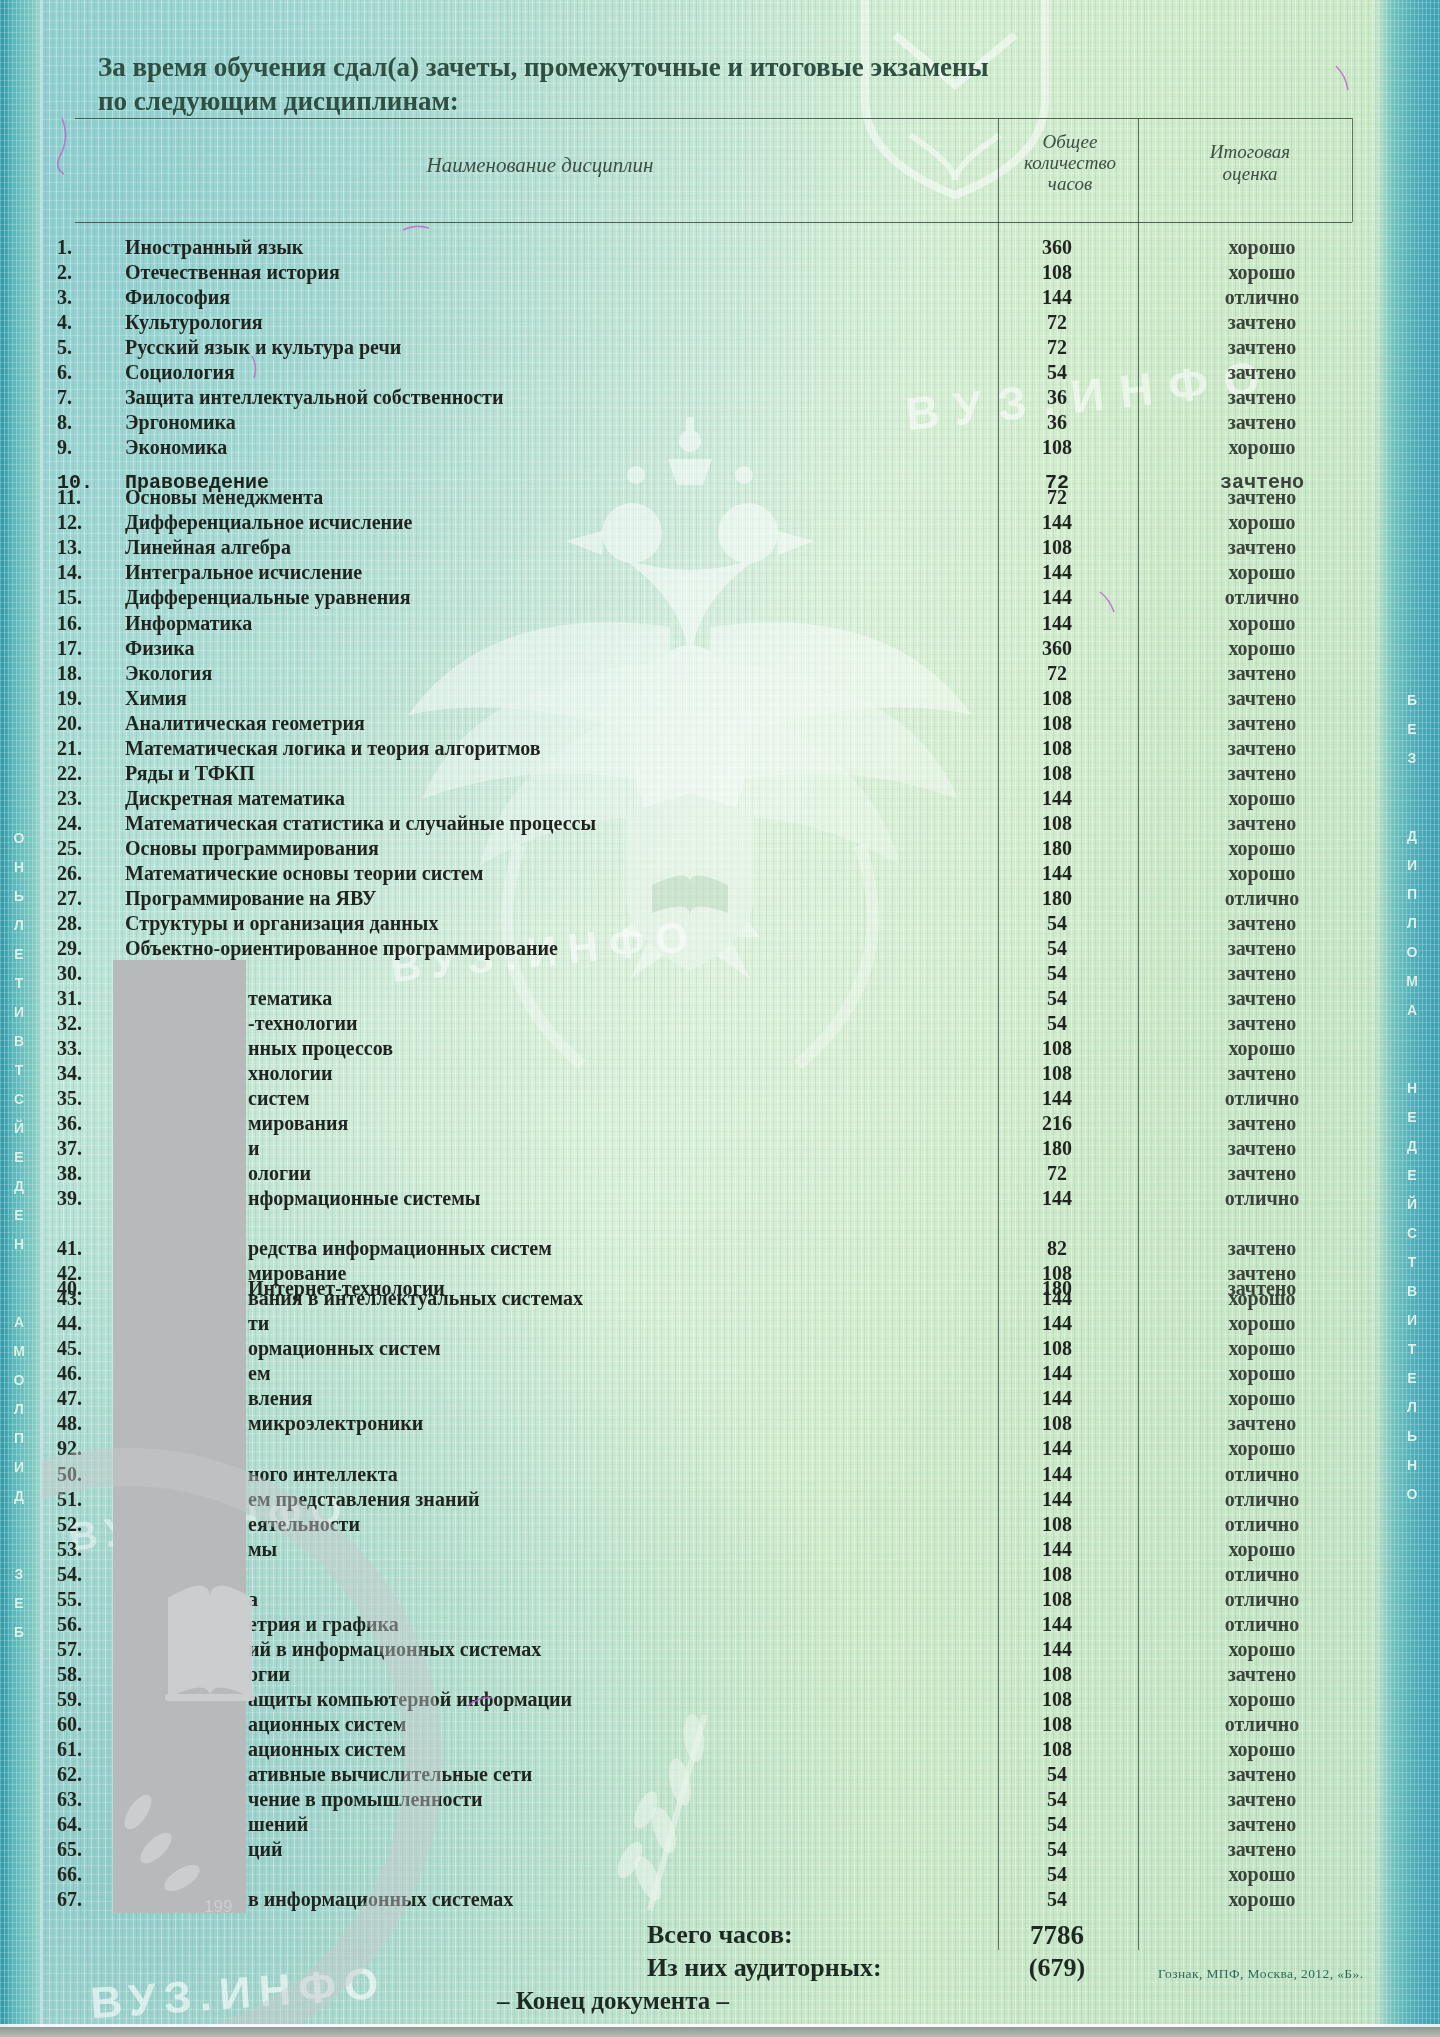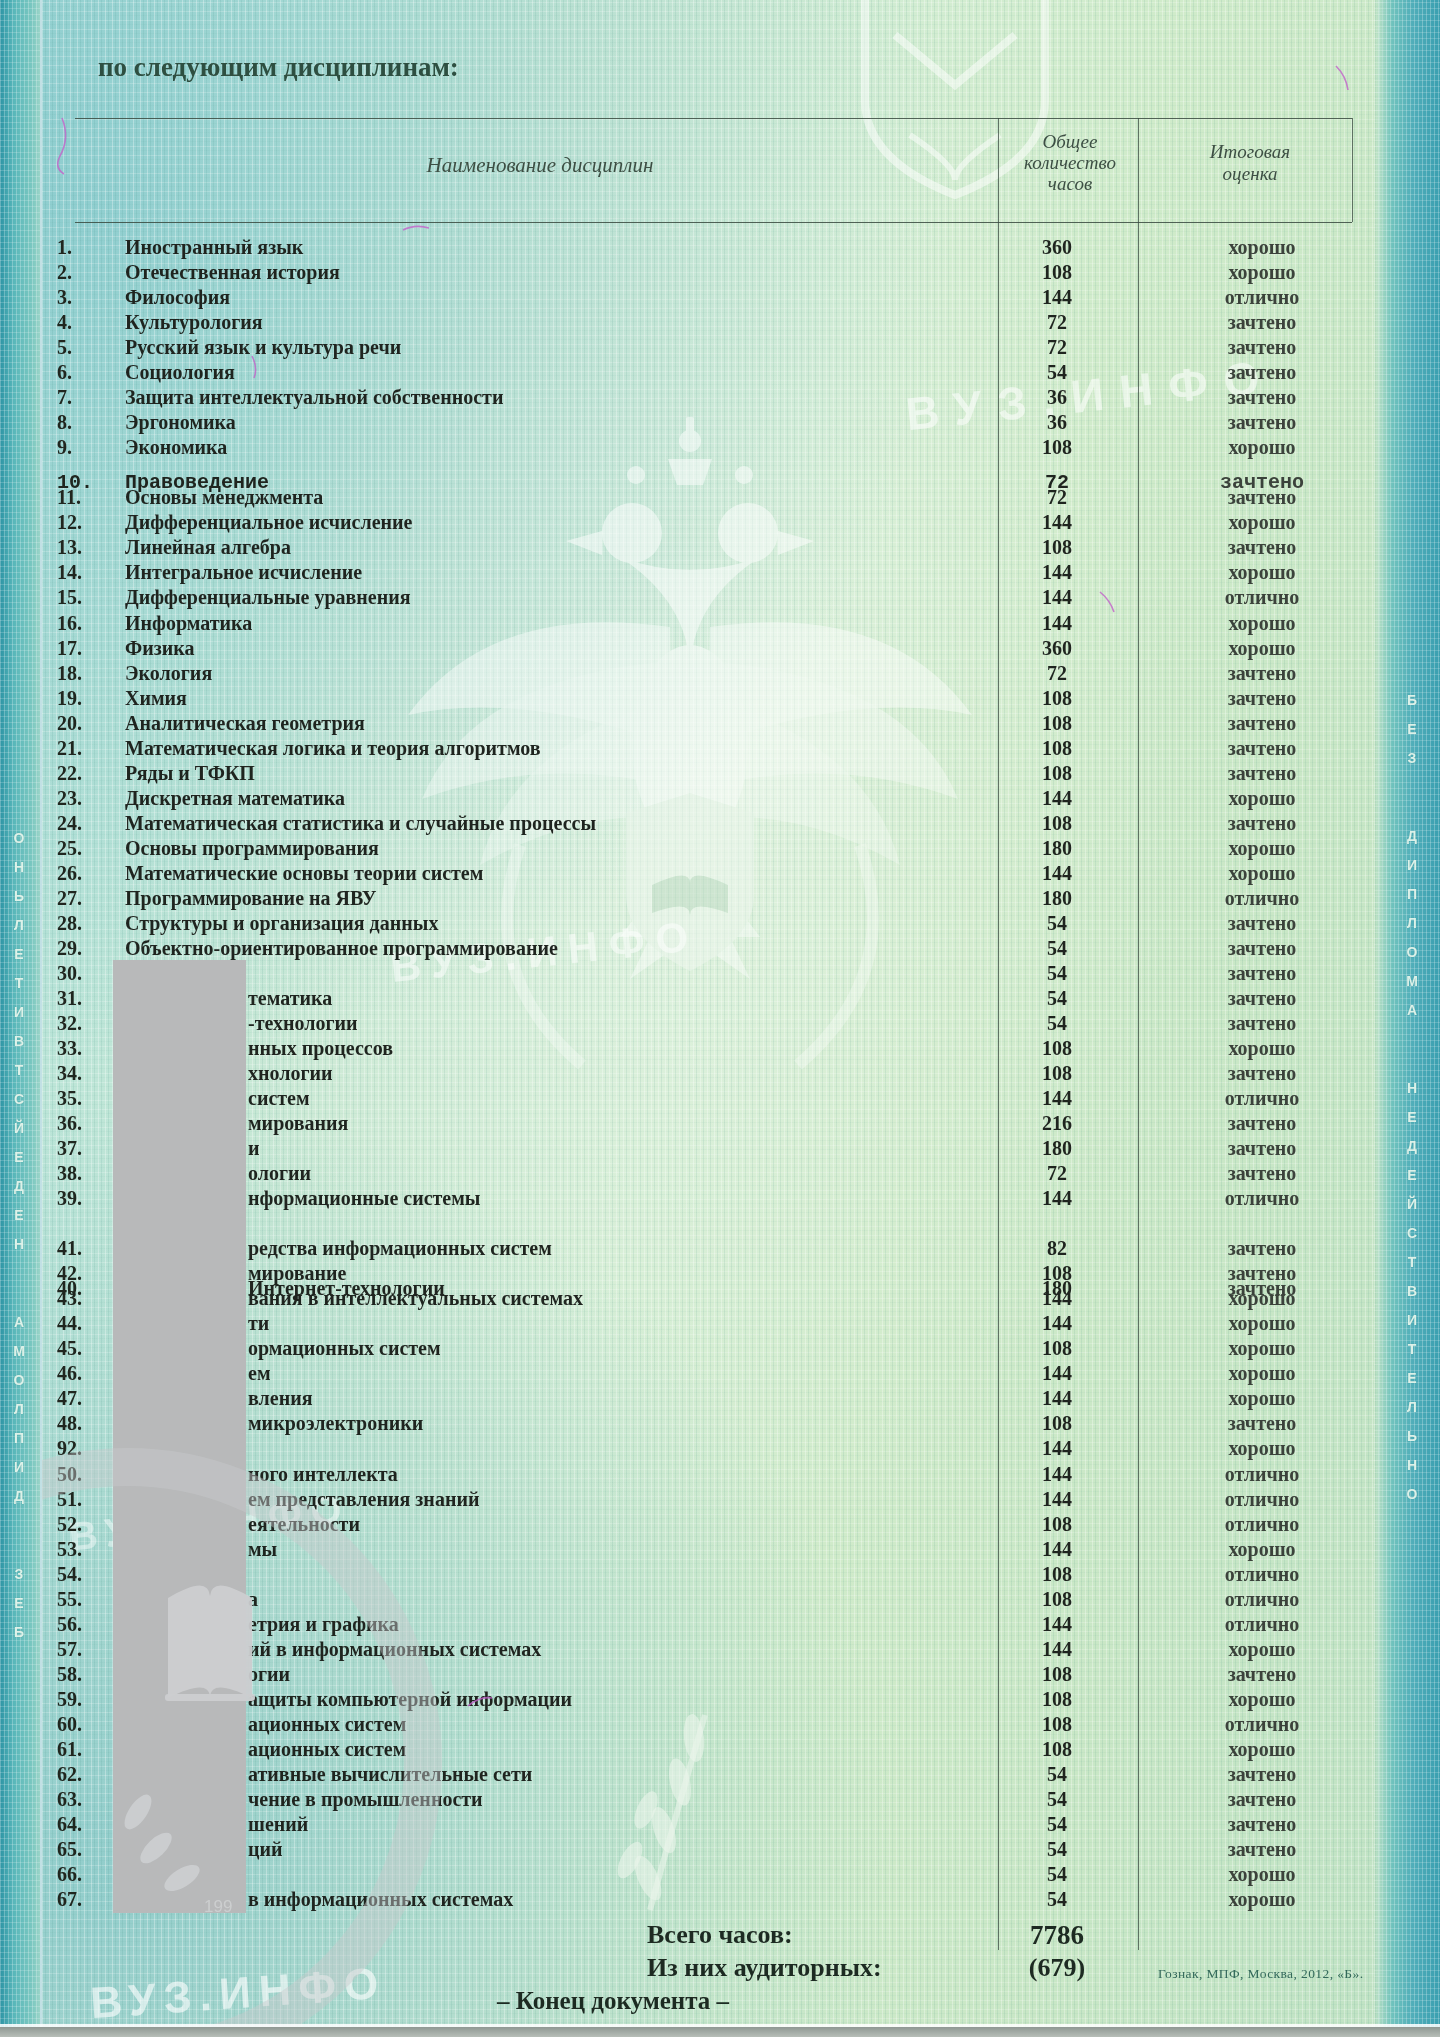--- a/index.html
+++ b/index.html
@@ -117,20 +117,21 @@
       <ellipse cx="56" cy="100" rx="9" ry="20" transform="rotate(24 56 100)"></ellipse>
     </g>
   </svg>
 
   <div class="ghost g1">ВУЗ.ИНФО</div>
   <div class="ghost g2">ВУЗ.ИНФО</div>
   <div class="ghost g3">ВУЗ.ИНФО</div>
   <div class="ghost g4">ВУЗ.ИНФО</div>
 
   <div class="ink intro">
+    <div>За время обучения сдал(а) зачеты, промежуточные и итоговые экзамены</div>
     <div>по следующим дисциплинам:</div>
   </div>
 
   <div class="hline" style="left:75px;top:118px;width:1277px;"></div>
   <div class="hline" style="left:75px;top:222px;width:1277px;"></div>
   <div class="vline" style="left:998px;top:118px;height:1832px;"></div>
   <div class="vline" style="left:1138px;top:118px;height:1832px;"></div>
   <div class="vline" style="left:1352px;top:118px;height:104px;"></div>
 
   <div class="colhead name">Наименование дисциплин</div>

